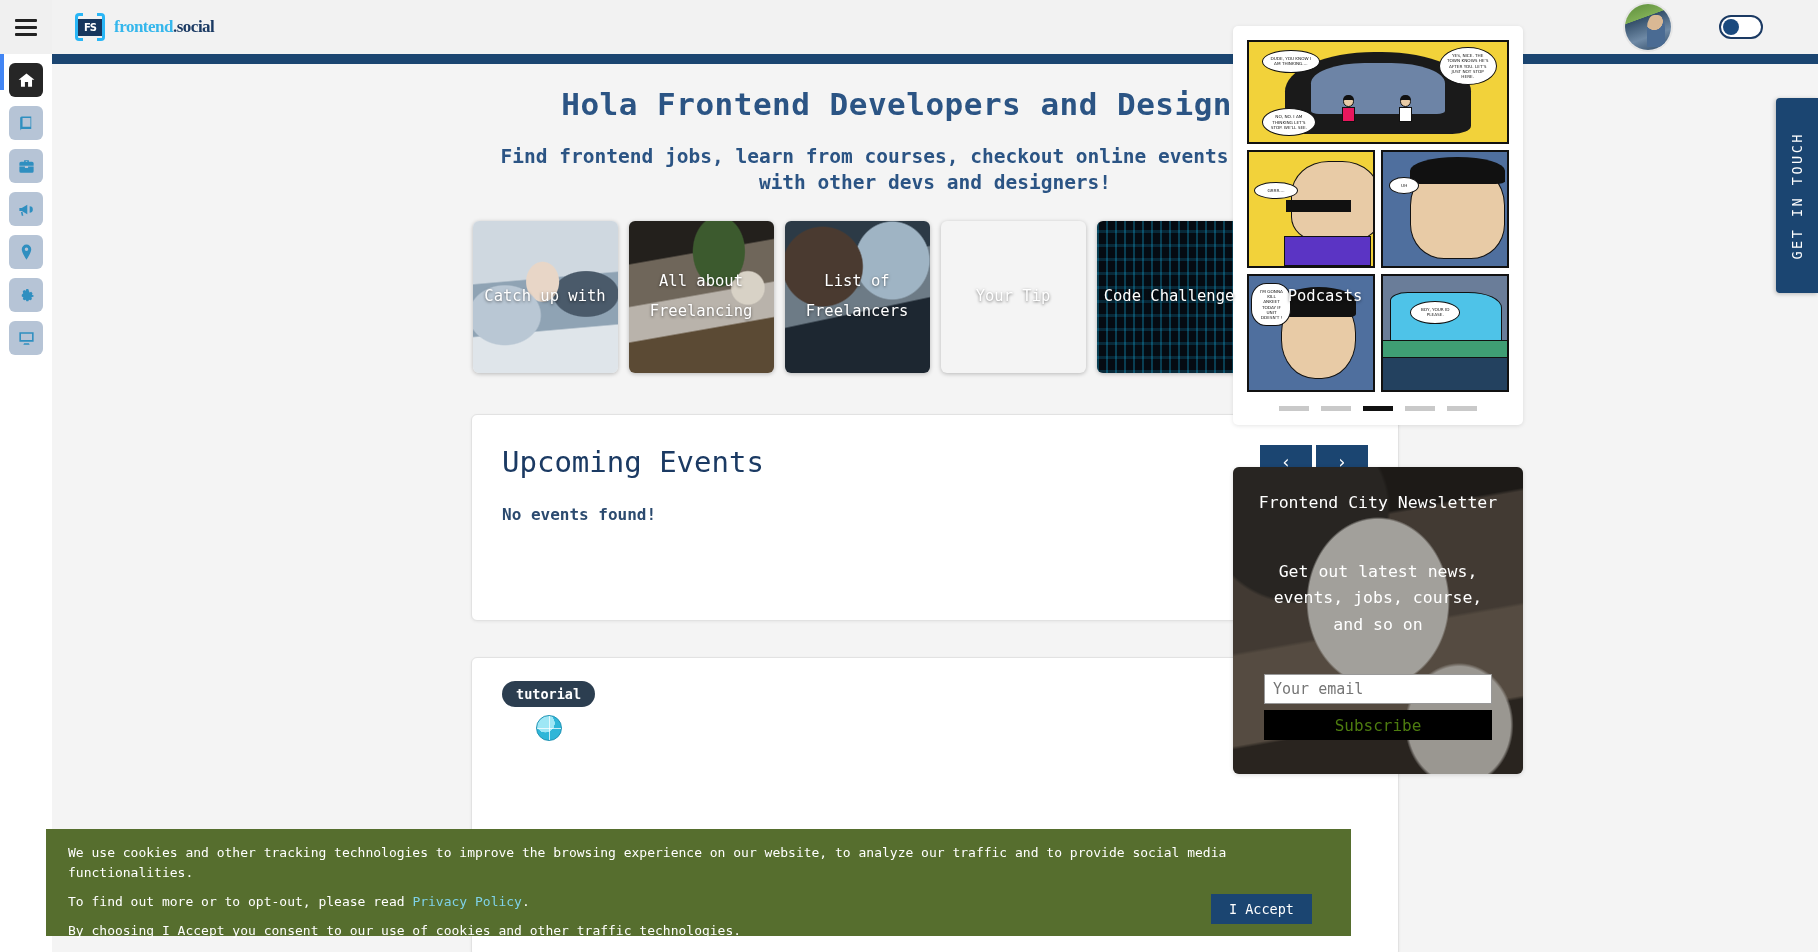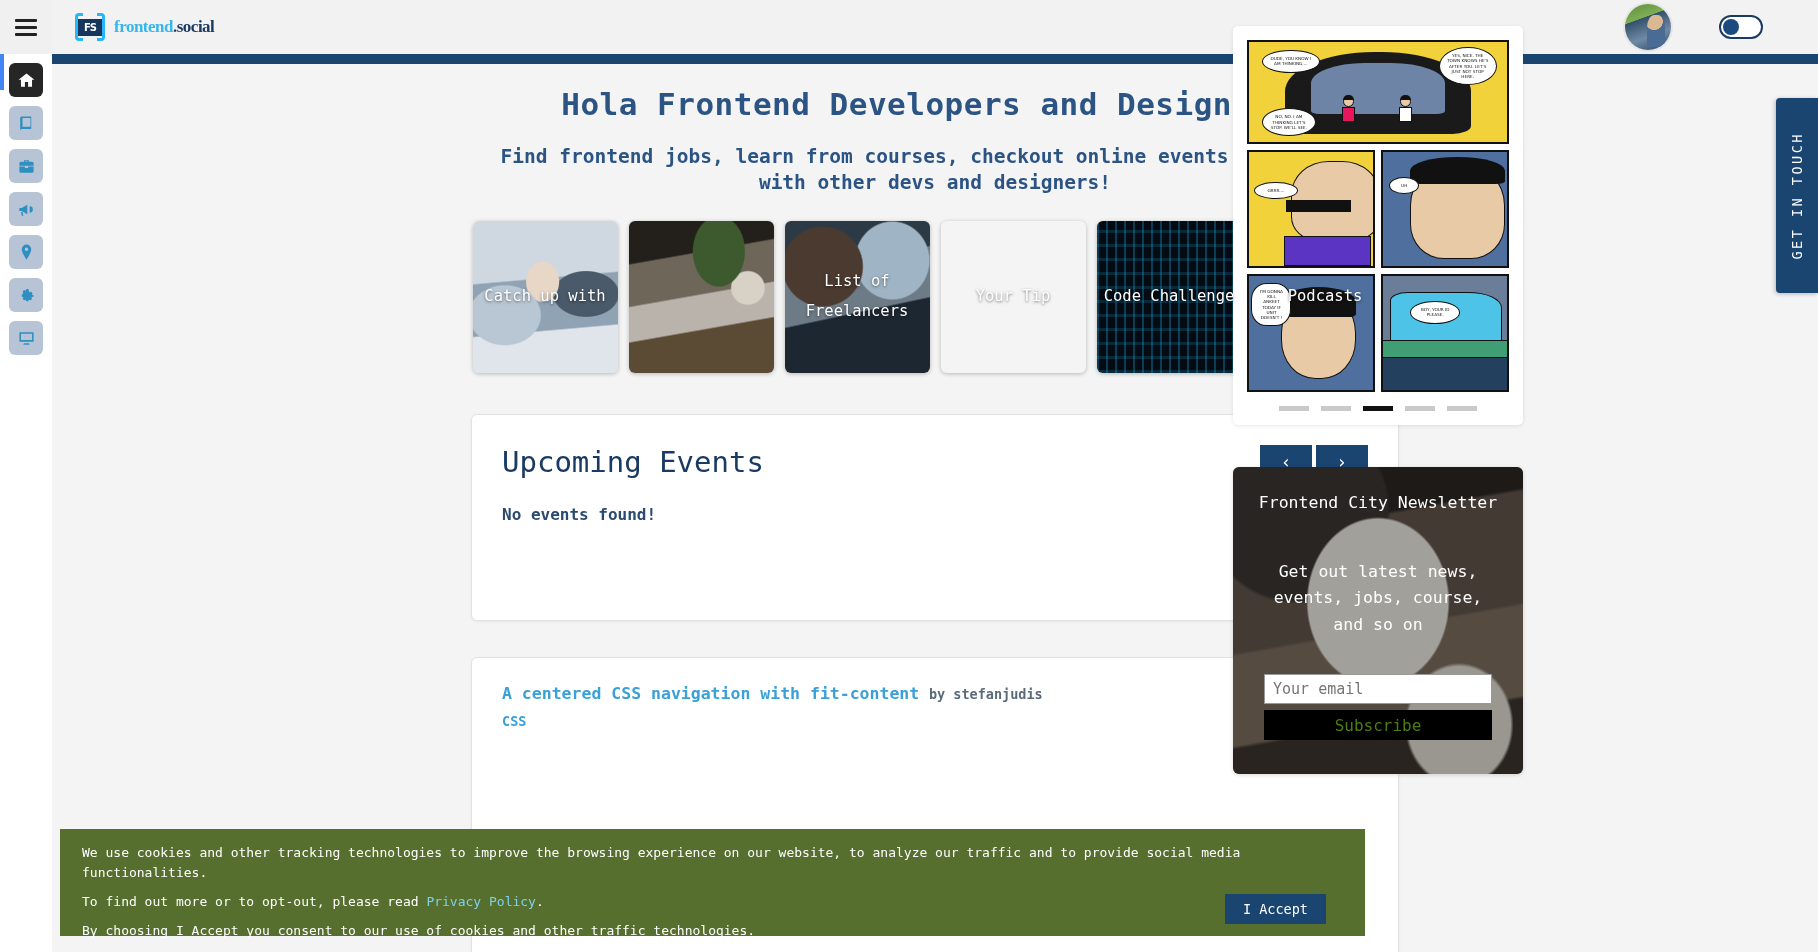--- a/index.html
+++ b/index.html
@@ -250,21 +250,21 @@
     display: flex; align-items: center; justify-content: center;
     box-shadow: -1px 1px 4px rgba(0,0,0,.25);
   }
   .get-in-touch span {
     writing-mode: vertical-rl; transform: rotate(180deg);
     letter-spacing: 2.5px; font-size: 13.5px;
   }
 
   
   .cookie {
-    position: absolute; left: 60px; bottom: 16px; width: 1305px; height: 107px;
+    position: absolute; left: 46px; bottom: 16px; width: 1305px; height: 107px;
     background: #566e2e; color: #fff; padding: 14px 22px 0 22px;
   }
   .cookie p { font-size: 13px; line-height: 1.55; margin-bottom: 9px; }
   .cookie a { color: #7fd2e8; text-decoration: none; cursor: pointer; }
   .accept-btn {
     position: absolute; right: 39px; bottom: 12px; background: #1b4571; color: #fff;
     border: none; padding: 7px 18px; font-size: 13.5px; cursor: pointer;
     font-family: "DejaVu Sans Mono", monospace;
   }
 </style>
@@ -343,20 +343,21 @@
     <div class="hero-title">Hola Frontend Developers and Designers!</div>
     <div class="hero-sub">Find frontend jobs, learn from courses, checkout online events and hangout with other devs and designers!</div>
 
     <div class="tiles">
       <div class="tile">
         <div class="bg bg-meeting"></div>
         <div class="label">Catch up with</div>
       </div>
       <div class="tile">
         <div class="bg bg-desk"></div>
+        <div class="label">All about Freelancing</div>
       </div>
       <div class="tile">
         <div class="bg bg-coder"></div>
         <div class="label">List of Freelancers</div>
       </div>
       <div class="tile">
         <div class="bg bg-laptop"></div>
         <div class="label">Your Tip</div>
       </div>
       <div class="tile">
@@ -378,25 +379,20 @@
         </div>
       </div>
       <div class="panel-body">
         <span>No events found!</span>
       </div>
     </div>
 
     <div class="panel articles-panel">
       <div class="panel-body" style="padding-top:10px;">
         <div class="article-row">
-          <div class="article-main">
-            <span class="article-title">A centered CSS navigation with fit-content</span>
-            <span class="article-by">by stefanjudis</span>
-            <div class="article-tags">CSS</div>
-          </div>
           <div style="text-align:center;">
             <span class="tag-pill">tutorial</span>
             <div class="globe-icon"></div>
           </div>
         </div>
         <div class="article-row" style="margin-top:86px;">
           <div class="article-main">
             <span class="article-title">easy way</span>
             <span class="article-by">by Christian Heilmann</span>
           </div>

